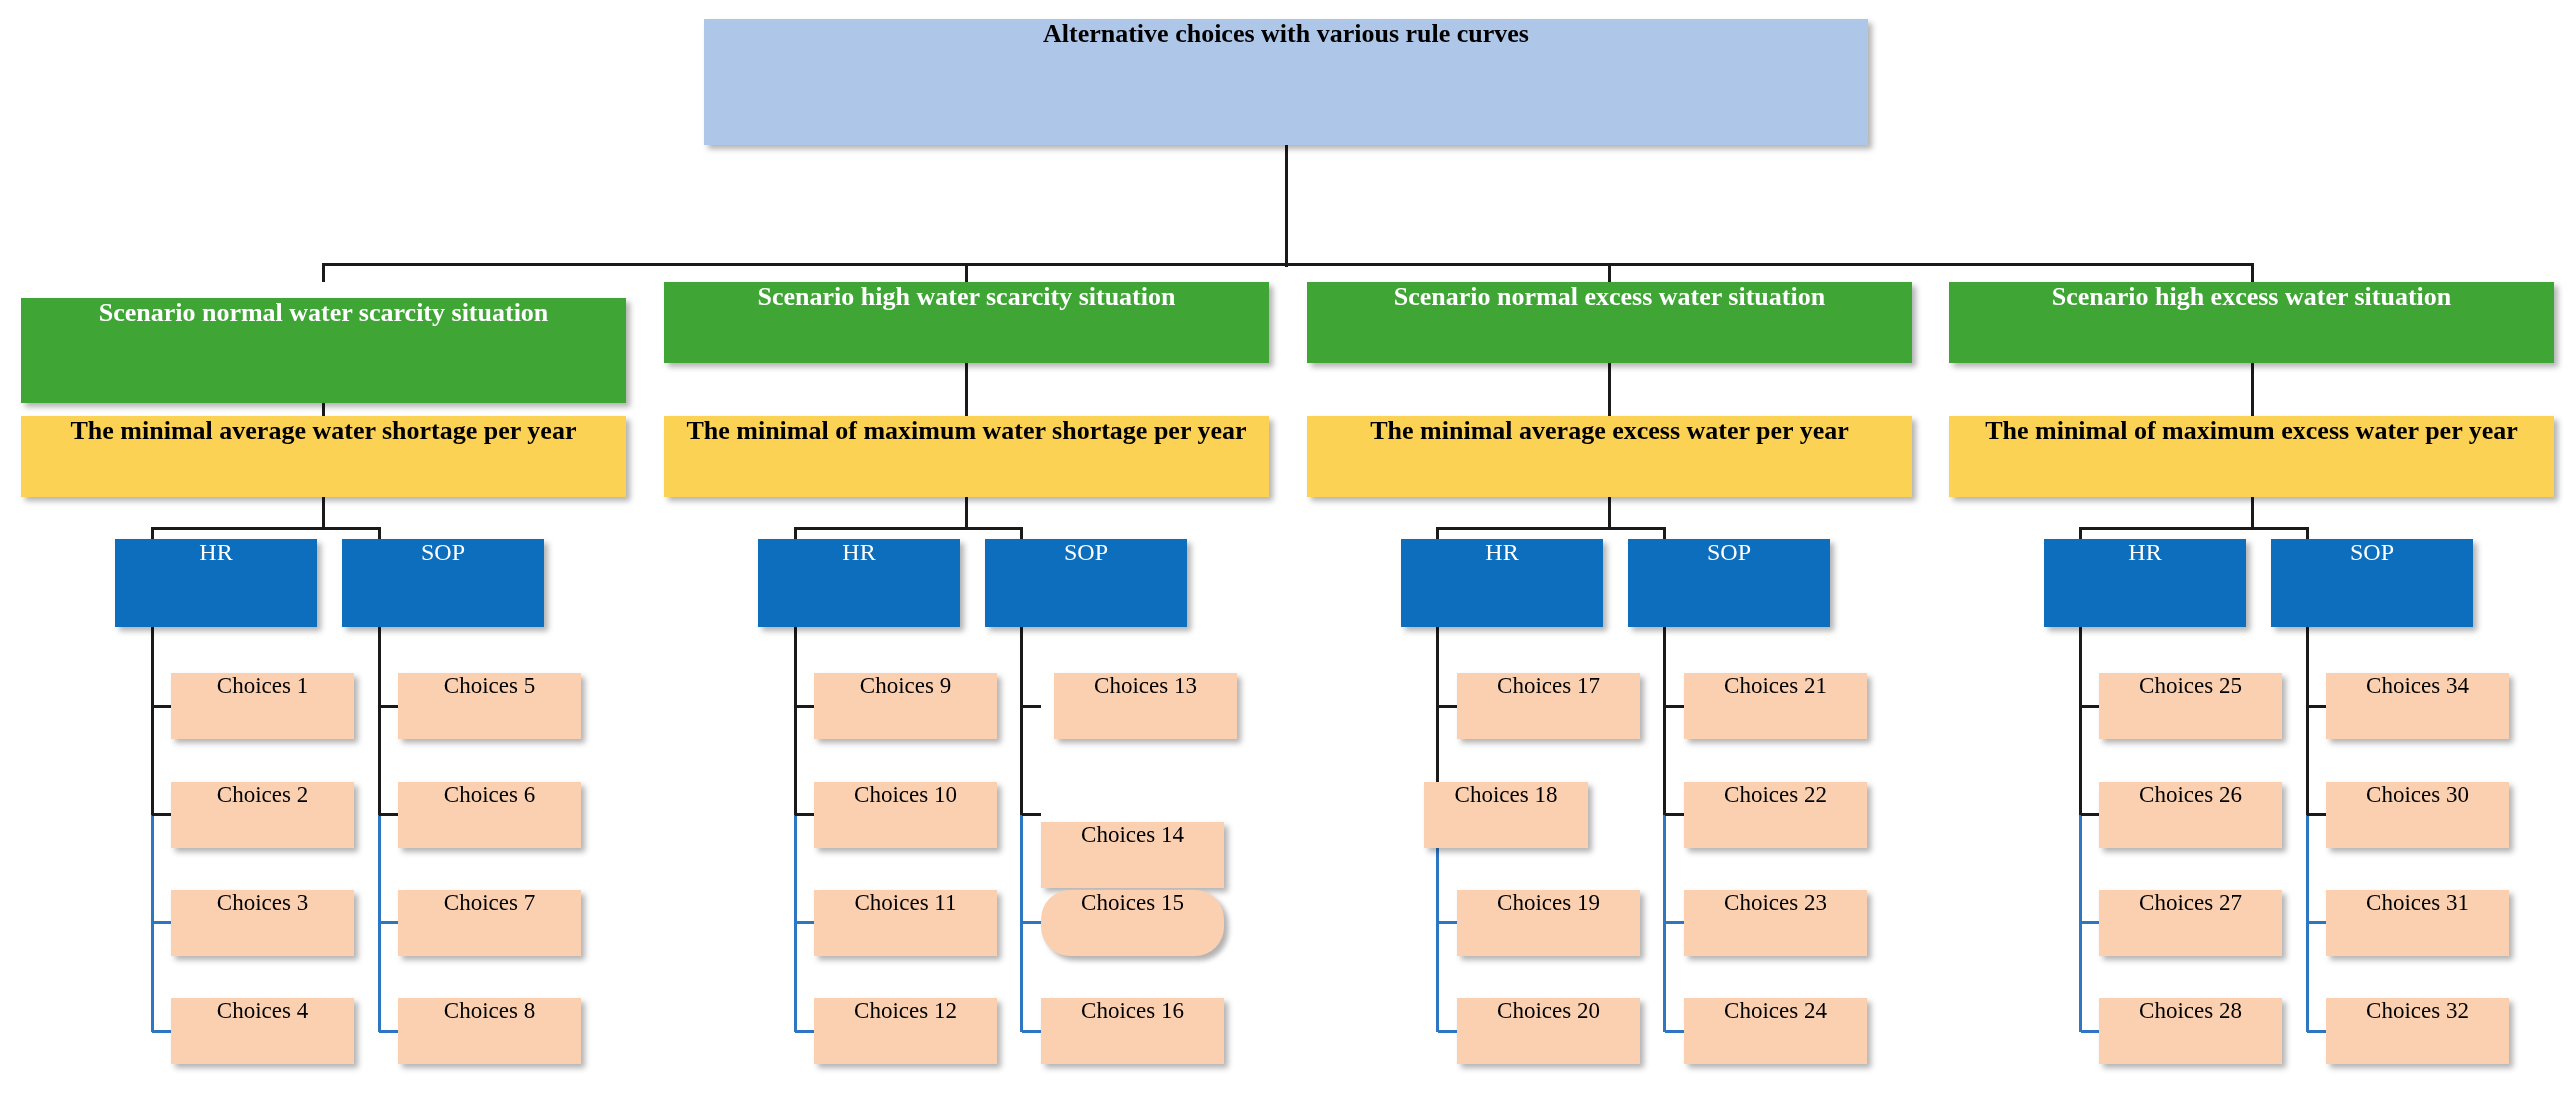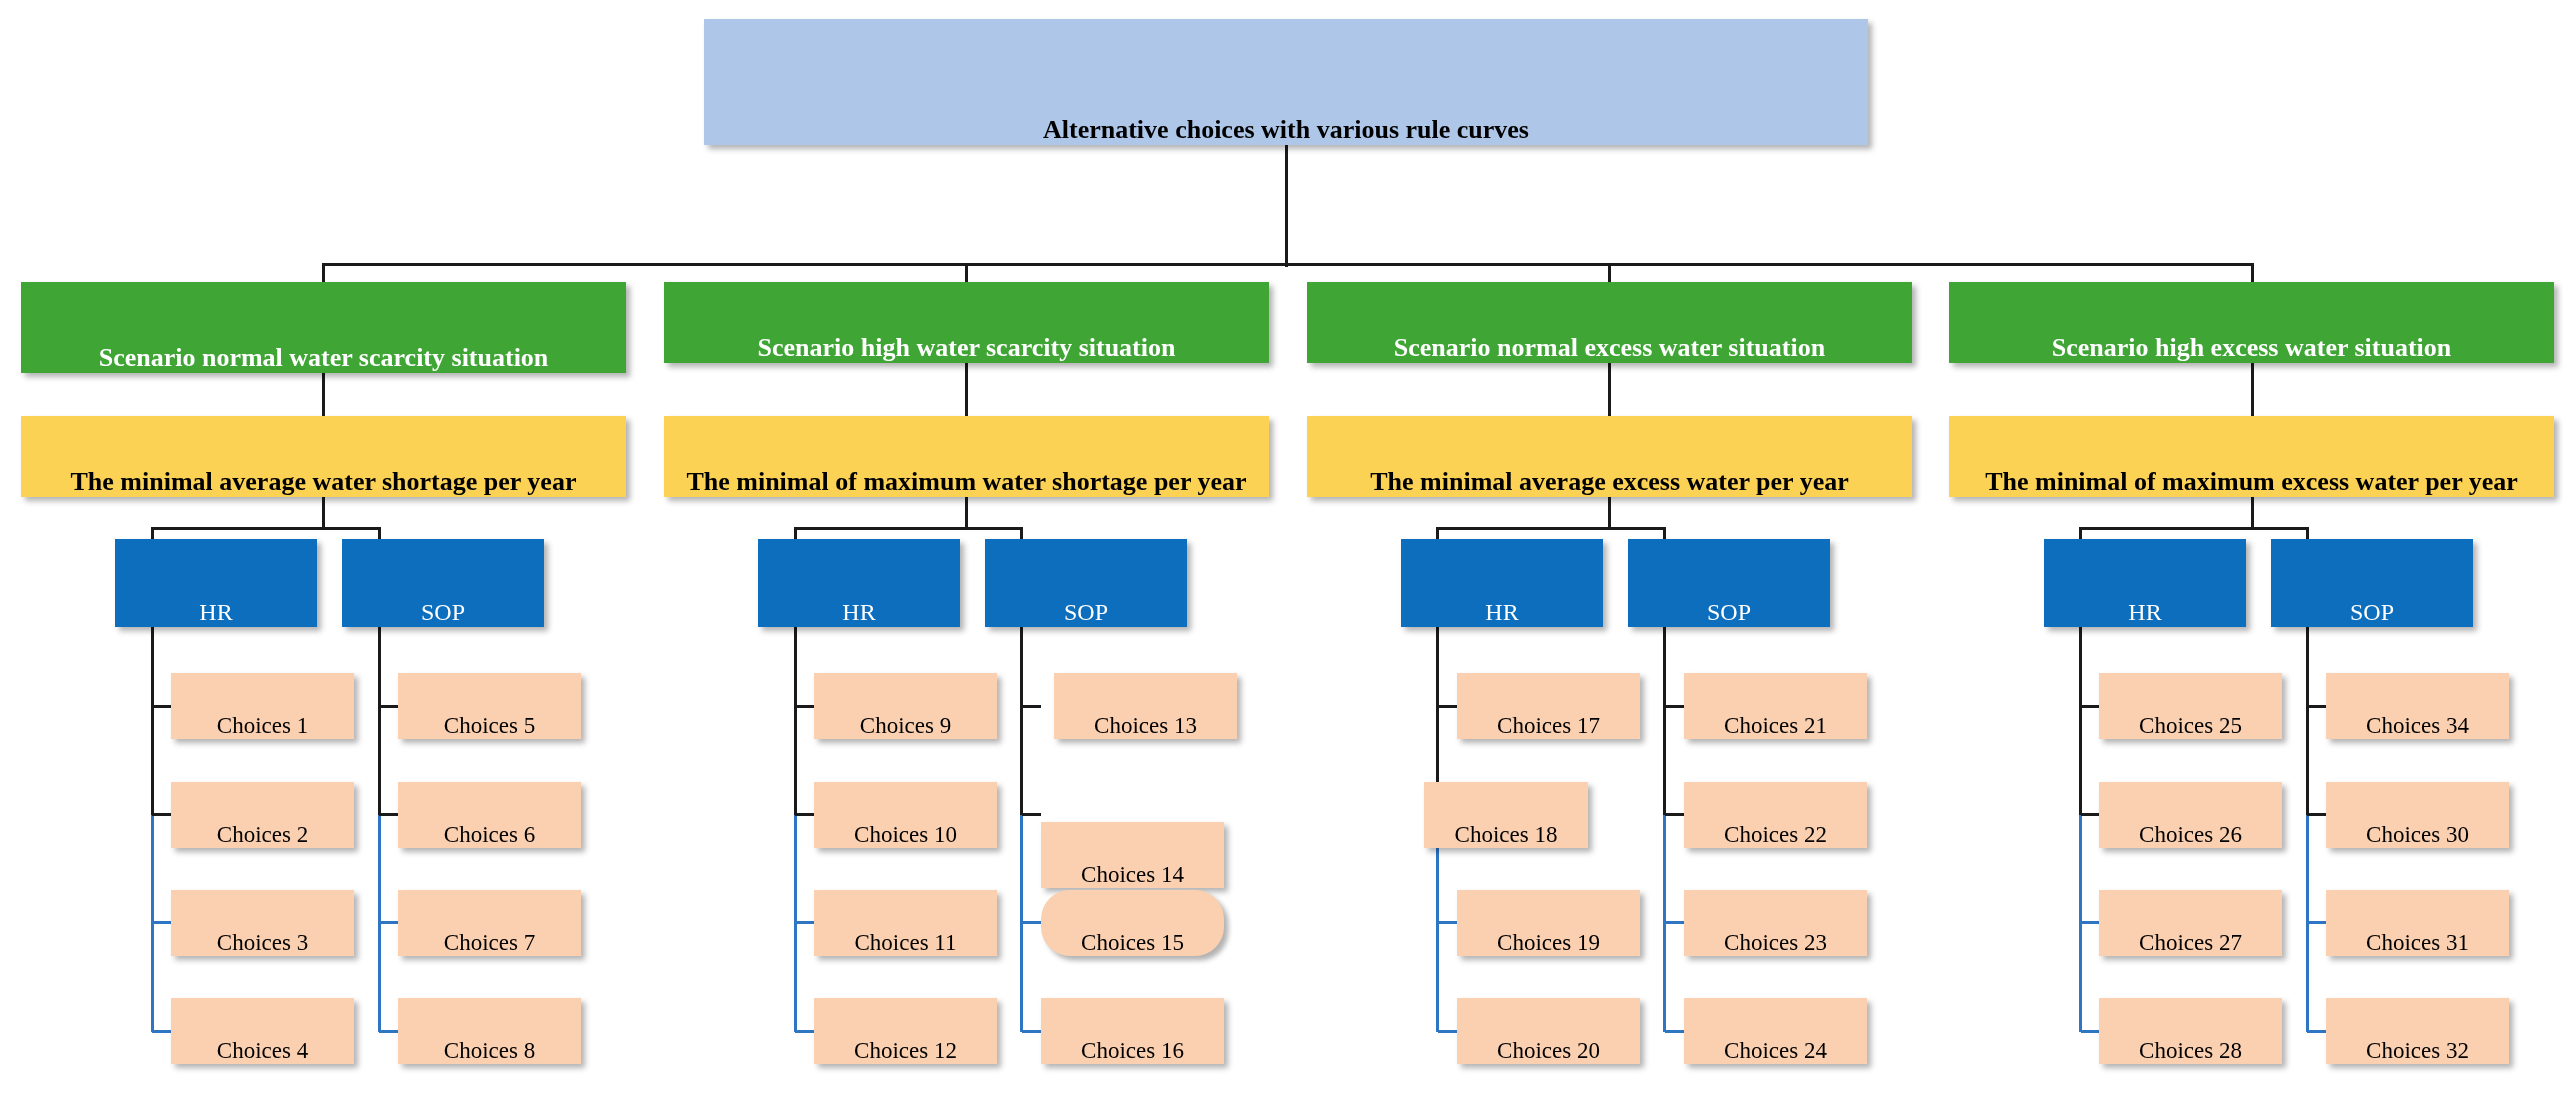--- a/index.html
+++ b/index.html
@@ -17,21 +17,21 @@
     height: 1118px;
     background: #ffffff;
     overflow: hidden;
   }
 
   
   .box {
     position: absolute;
     box-sizing: border-box;
     display: flex;
-    align-items: flex-end;
+    align-items: flex-start;
     justify-content: center;
     text-align: center;
     line-height: 1.15;
     box-shadow: 4.4px 4.4px 5.7px rgba(0,0,0,0.30);
     z-index: 5;
   }
 
   .box-title {
     background: #aec7e8;
     color: #000000;
@@ -82,21 +82,21 @@
 <div id="canvas">
 
   <div class="box box-title" style="left:704px; top:19px; width:1164px; height:126px;">
     <span>Alternative choices with various rule curves</span>
   </div>
 
   <div id="layers">
       <div class="conn v" style="left:1285px; top:145px; width:3.2px; height:122px;"></div>
       <div class="conn h" style="left:323px; top:263px; width:1929px; height:3.2px;"></div>
       <div class="conn v" style="left:322px; top:263px; width:3.2px; height:19px;"></div>
-      <div class="box box-scenario" style="left:21px; top:282px; width:605px; height:91px;">
+      <div class="box box-scenario" style="left:21px; top:298px; width:605px; height:105px;">
         <span>Scenario normal water scarcity situation</span>
       </div>
       <div class="conn v" style="left:322px; top:363px; width:3.2px; height:53px;"></div>
       <div class="box box-criterion" style="left:21px; top:416px; width:605px; height:81px;">
         <span>The minimal average water shortage per year</span>
       </div>
       <div class="conn v" style="left:322px; top:497px; width:3.2px; height:33px;"></div>
       <div class="conn h" style="left:152px; top:527px; width:227px; height:3.2px;"></div>
       <div class="conn v" style="left:151px; top:527px; width:3.2px; height:12px;"></div>
       <div class="box box-method" style="left:115px; top:539px; width:202px; height:88px;">

